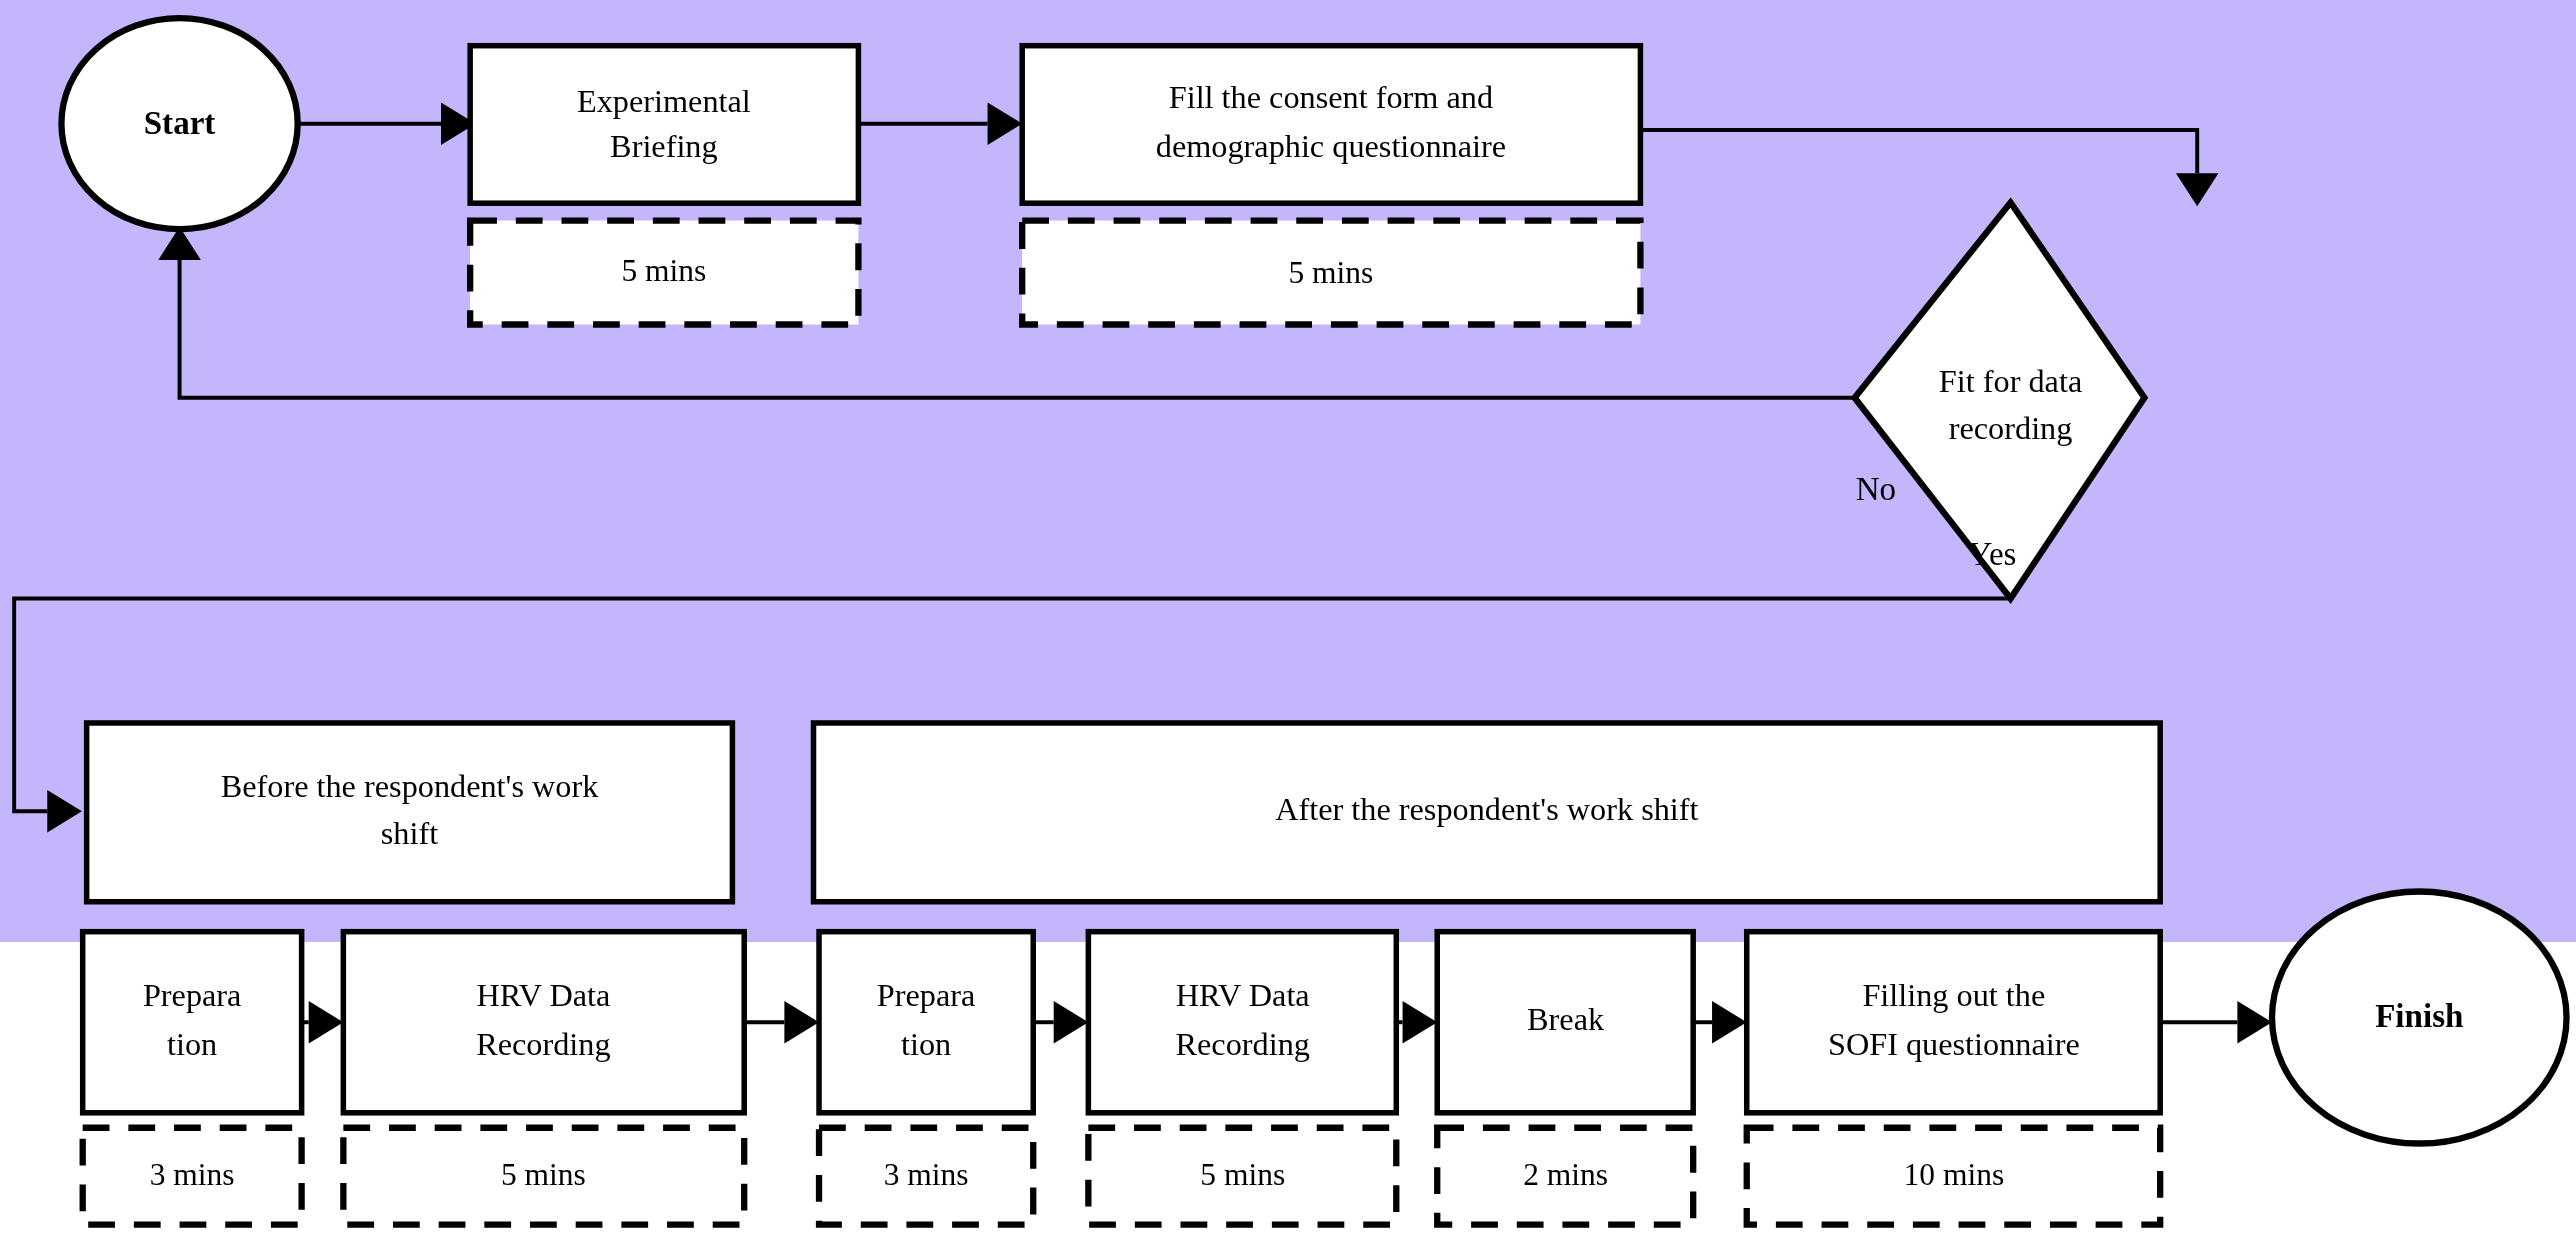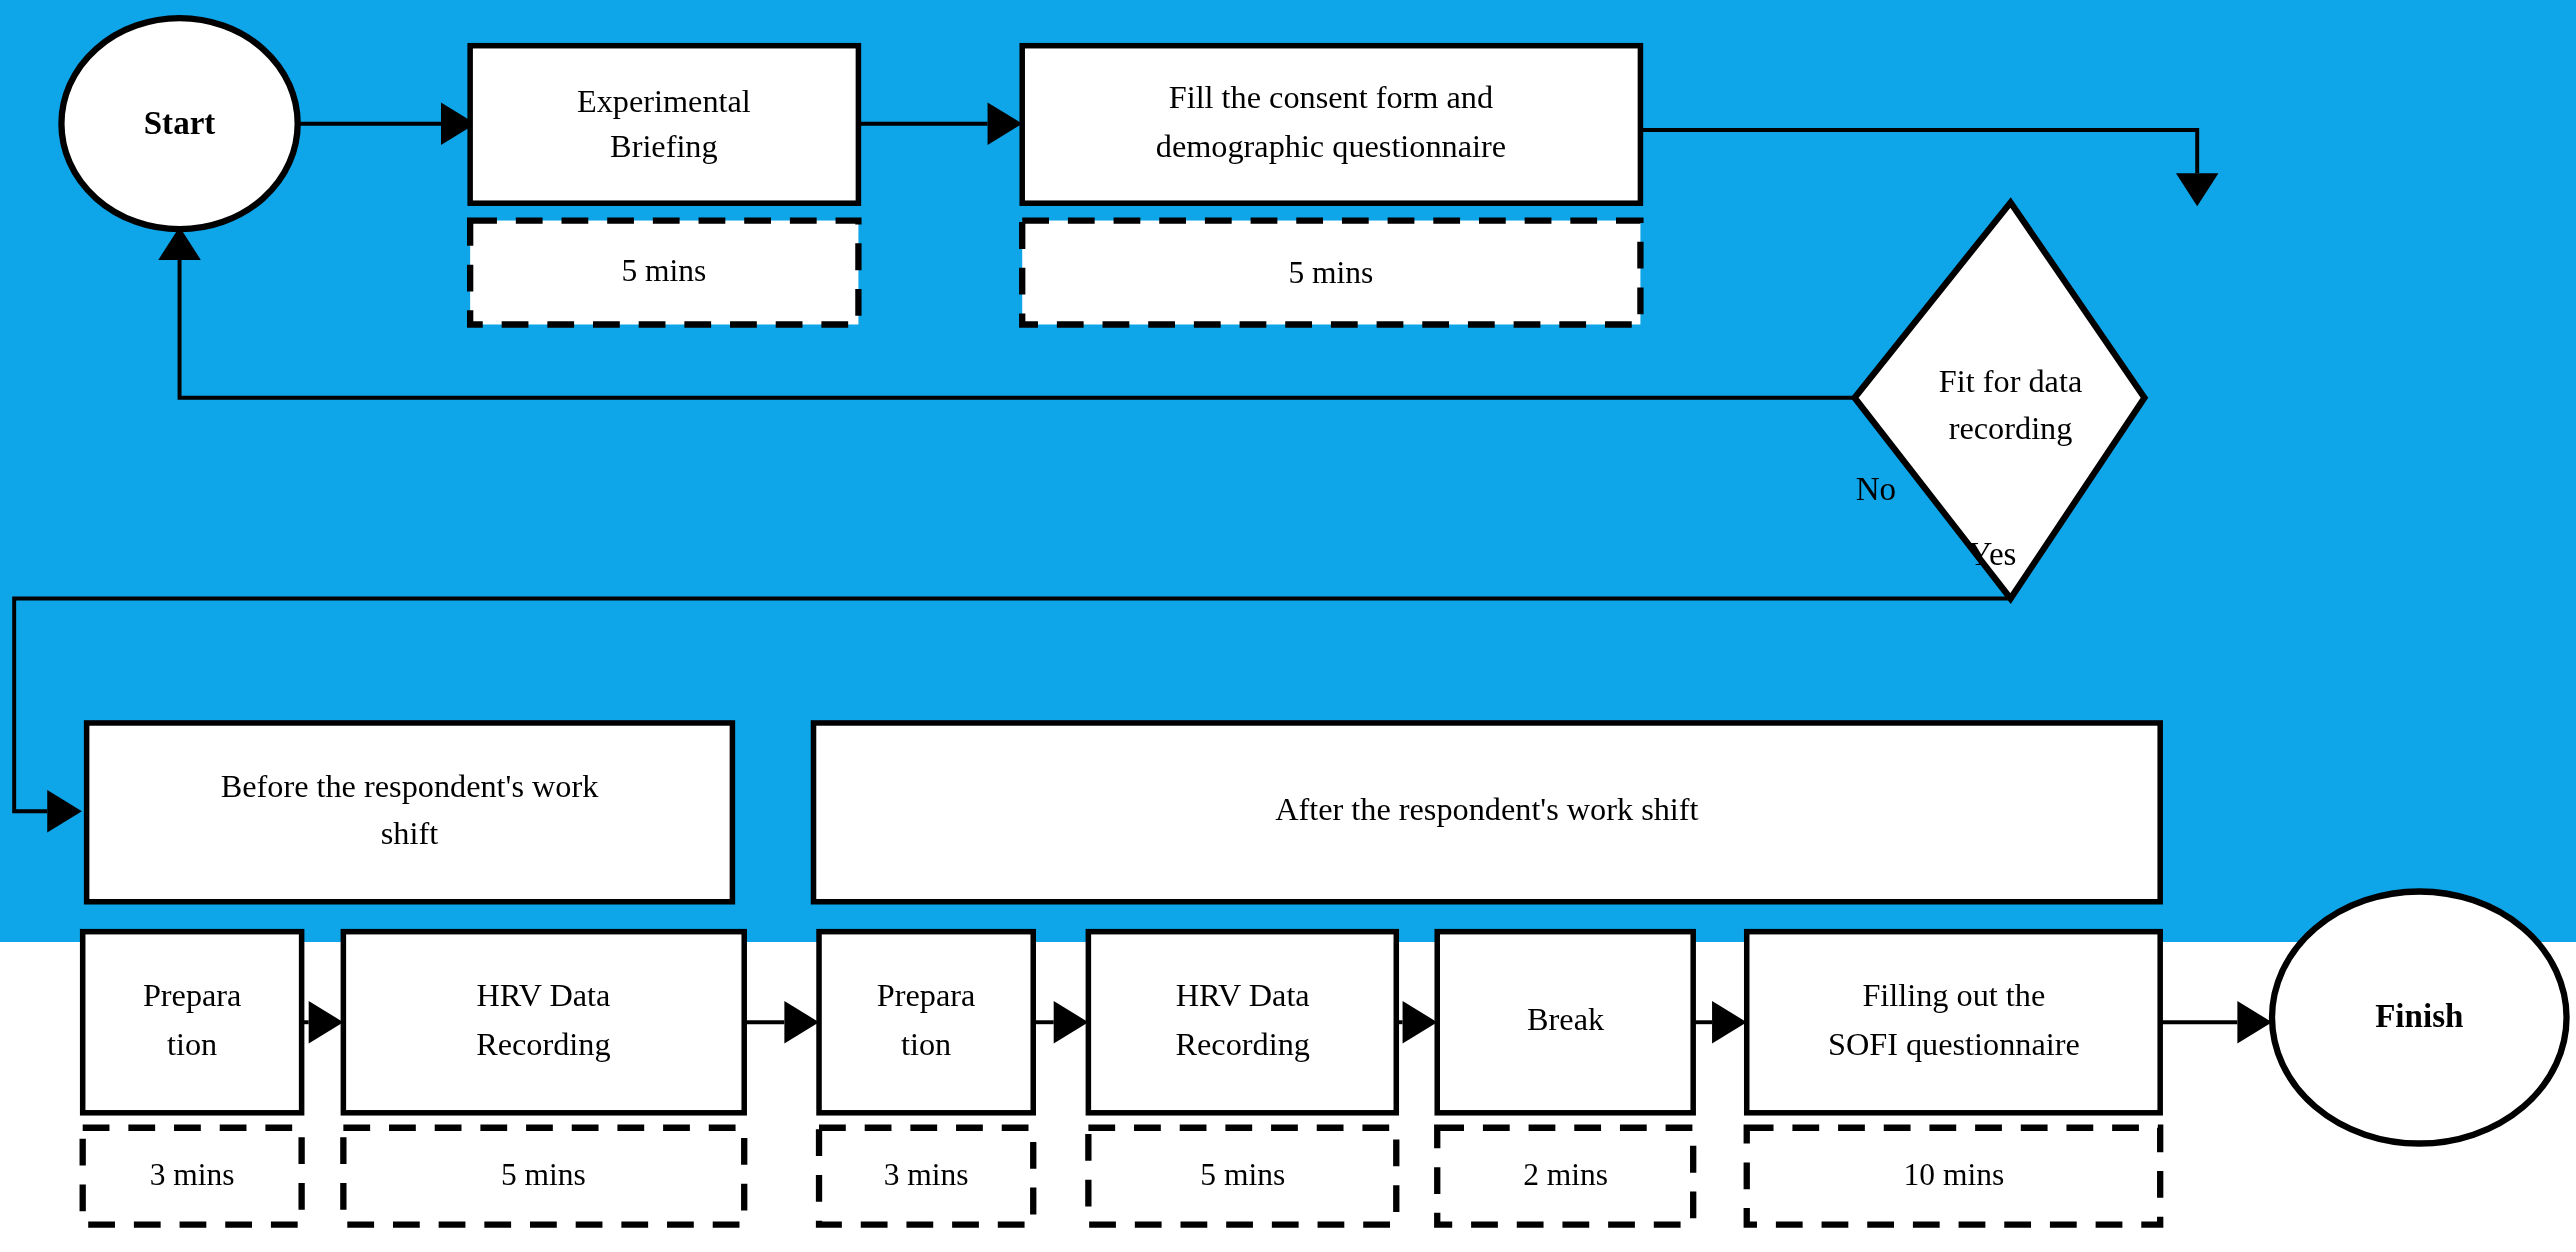--- a/index.html
+++ b/index.html
@@ -10,21 +10,21 @@
   body {
     width: 2576px;
     height: 1253px;
     font-family: "Liberation Serif", "DejaVu Serif", serif;
     overflow: hidden;
   }
   #flowchart-root {
     position: relative;
     width: 2576px;
     height: 942px;
-    background: #0ea5e9;
+    background: #c4b5fd;
   }
   svg.chart-canvas {
     position: absolute;
     top: 0; left: 0;
     width: 2576px;
     height: 1253px;
     display: block;
   }
   .shape-solid {
     fill: #ffffff;

